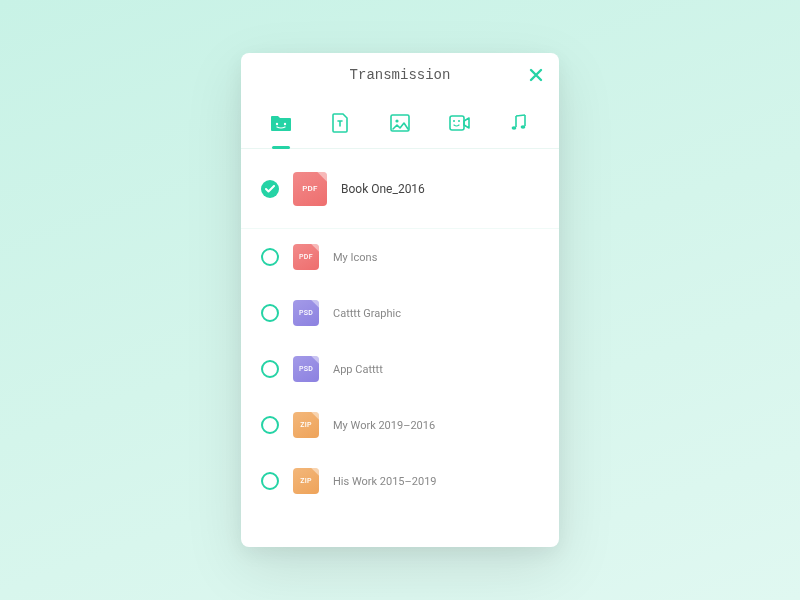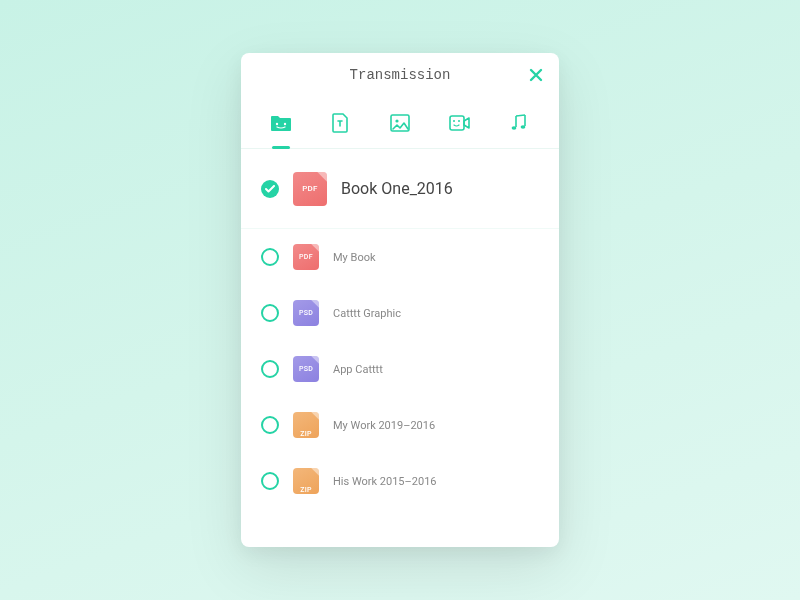--- a/index.html
+++ b/index.html
@@ -115,28 +115,28 @@
     top: 0; right: 0;
     width: 30%; height: 30%;
     background: rgba(255,255,255,0.45);
     border-top-right-radius: 4px;
     clip-path: polygon(0 0, 100% 100%, 100% 0);
   }
   .fileicon.big { width: 34px; height: 34px; }
   .fileicon.small { width: 26px; height: 26px; font-size: 7px; }
   .fileicon.pdf { background: linear-gradient(150deg, #f28a8a, #ee6e6e); }
   .fileicon.psd { background: linear-gradient(150deg, #a39ae8, #8c81e0); }
-  .fileicon.zip { background: linear-gradient(150deg, #f3b77a, #eea35a); align-items: flex-end; }
+  .fileicon.zip { background: linear-gradient(150deg, #f3b77a, #eea35a); }
   .filename {
     font-size: 11px;
     color: #888;
     font-weight: 400;
   }
   .row.first .filename {
-    font-size: 16px;
+    font-size: 12px;
     color: #444;
   }
   svg { display: block; }
 </style>
 </head>
 <body>
 
 <div class="card">
 
   <div class="header">
@@ -204,21 +204,21 @@
       </div>
       <span class="filename">Book One_2016</span>
     </div>
 
     <div class="row rest">
       <div class="check unselected"></div>
       <div class="fileicon small pdf">
         <span>PDF</span>
         <div class="fold"></div>
       </div>
-      <span class="filename">My Book</span>
+      <span class="filename">My Icons</span>
     </div>
 
     <div class="row rest">
       <div class="check unselected"></div>
       <div class="fileicon small psd">
         <span>PSD</span>
         <div class="fold"></div>
       </div>
       <span class="filename">Catttt Graphic</span>
     </div>
@@ -240,17 +240,17 @@
       </div>
       <span class="filename">My Work 2019–2016</span>
     </div>
 
     <div class="row rest">
       <div class="check unselected"></div>
       <div class="fileicon small zip">
         <span>ZIP</span>
         <div class="fold"></div>
       </div>
-      <span class="filename">His Work 2015–2016</span>
+      <span class="filename">His Work 2015–2019</span>
     </div>
 
   </div>
 </div>
 
 </body></html>

